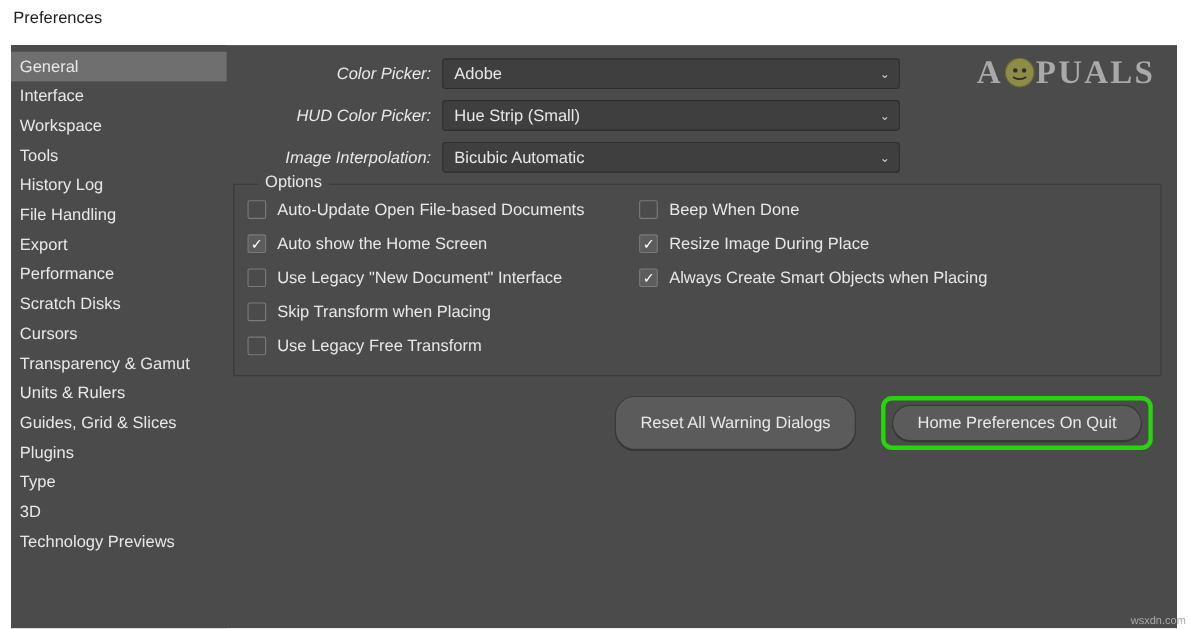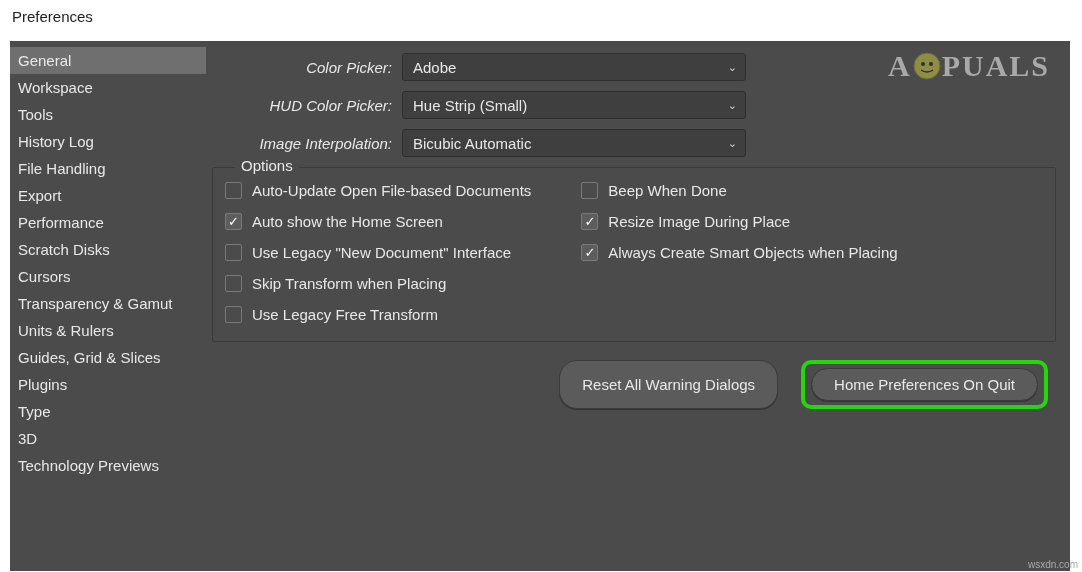--- a/index.html
+++ b/index.html
@@ -76,21 +76,21 @@
     border: 1px solid #2e2e2e;
     border-radius: 3px;
     height: 28px;
     display: flex;
     align-items: center;
     justify-content: space-between;
     padding: 0 8px 0 10px;
     color: #e8e8e8;
     font-size: 15px;
     cursor: pointer;
-    width: 344px;
+    width: 416px;
   }
   .select .chev {
     font-size: 11px;
     color: #cfcfcf;
   }
   .fieldset {
     border: 1px solid #3a3a3a;
     border-radius: 2px;
     margin-top: 8px;
     padding: 14px 12px 18px 12px;
@@ -178,20 +178,21 @@
 </style>
 </head>
 <body>
 
 <div class="title-bar">Preferences</div>
 
 <div class="dialog">
 
   <div class="sidebar" id="sidebar">
       <div class="sidebar-item active">General</div>
+      <div class="sidebar-item">Interface</div>
       <div class="sidebar-item">Workspace</div>
       <div class="sidebar-item">Tools</div>
       <div class="sidebar-item">History Log</div>
       <div class="sidebar-item">File Handling</div>
       <div class="sidebar-item">Export</div>
       <div class="sidebar-item">Performance</div>
       <div class="sidebar-item">Scratch Disks</div>
       <div class="sidebar-item">Cursors</div>
       <div class="sidebar-item">Transparency &amp; Gamut</div>
       <div class="sidebar-item">Units &amp; Rulers</div>

